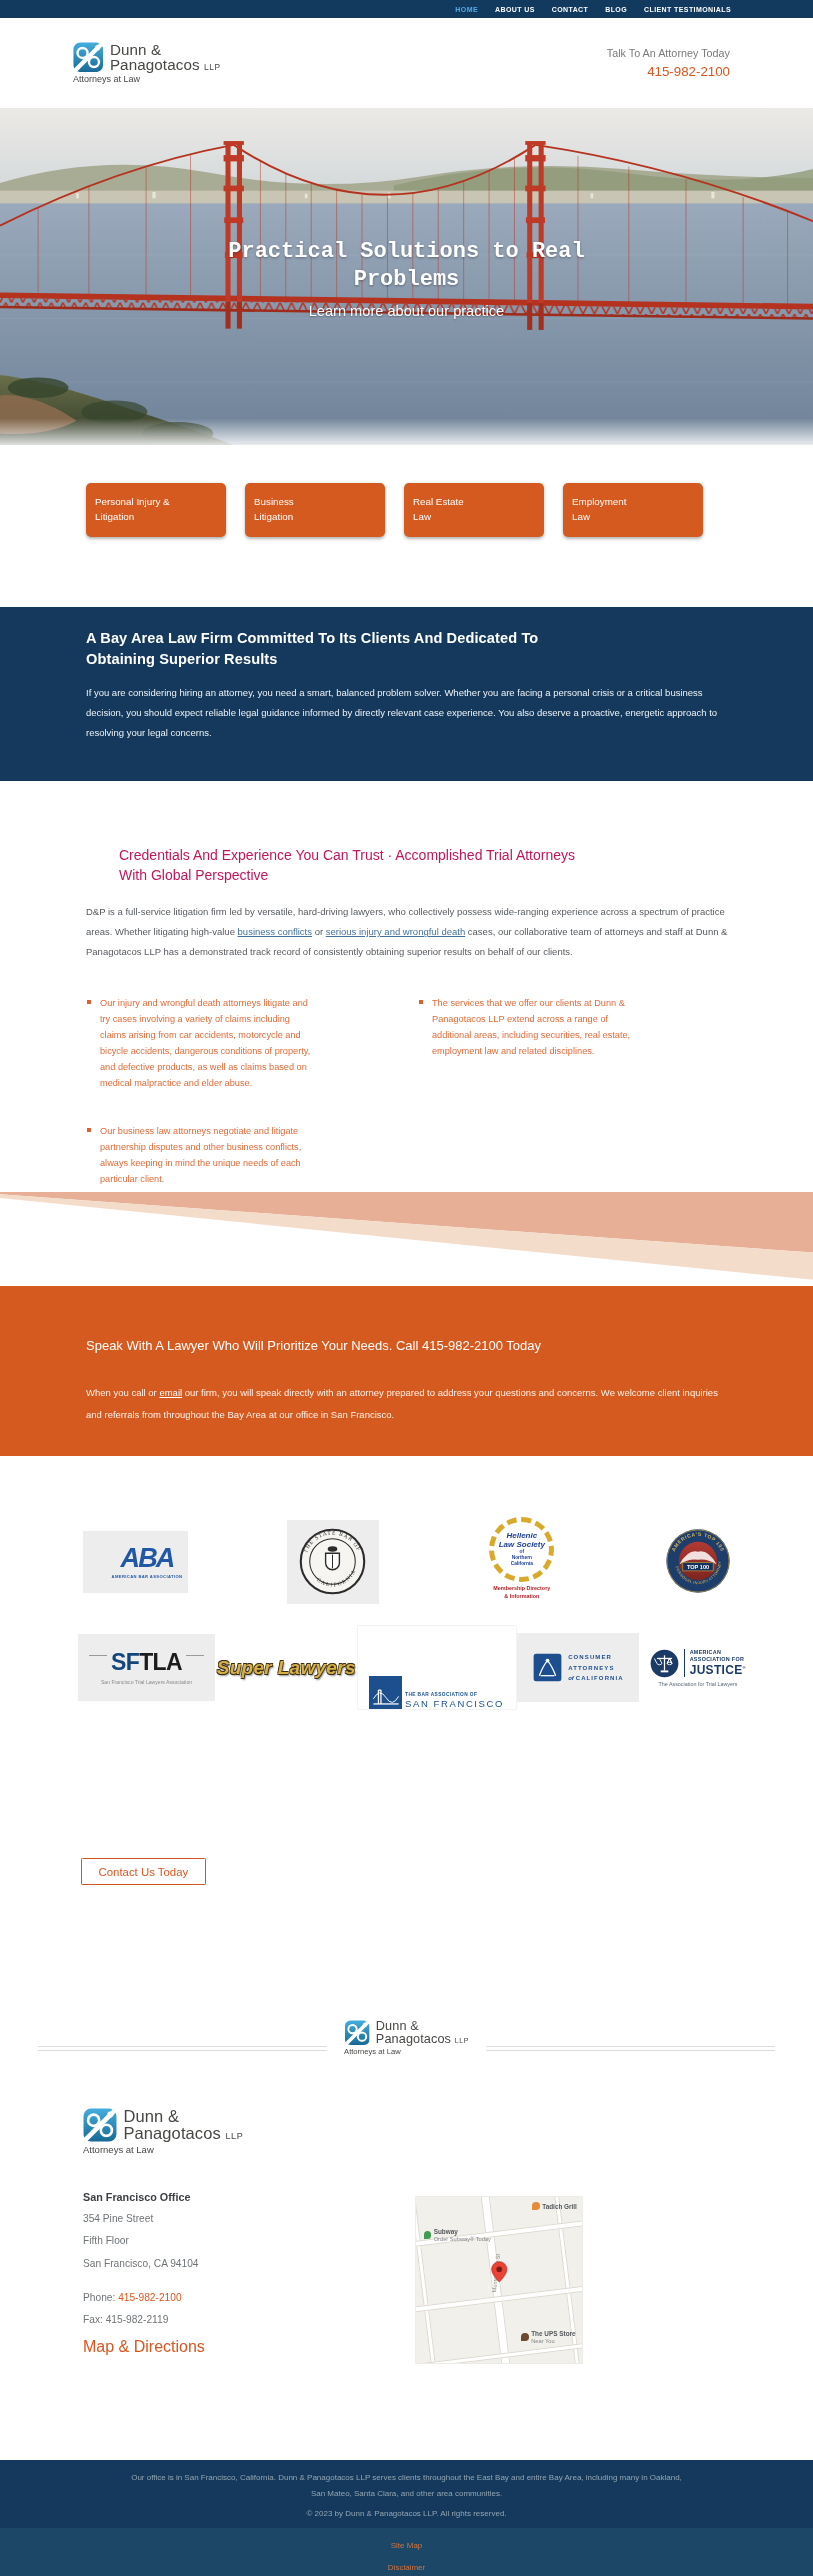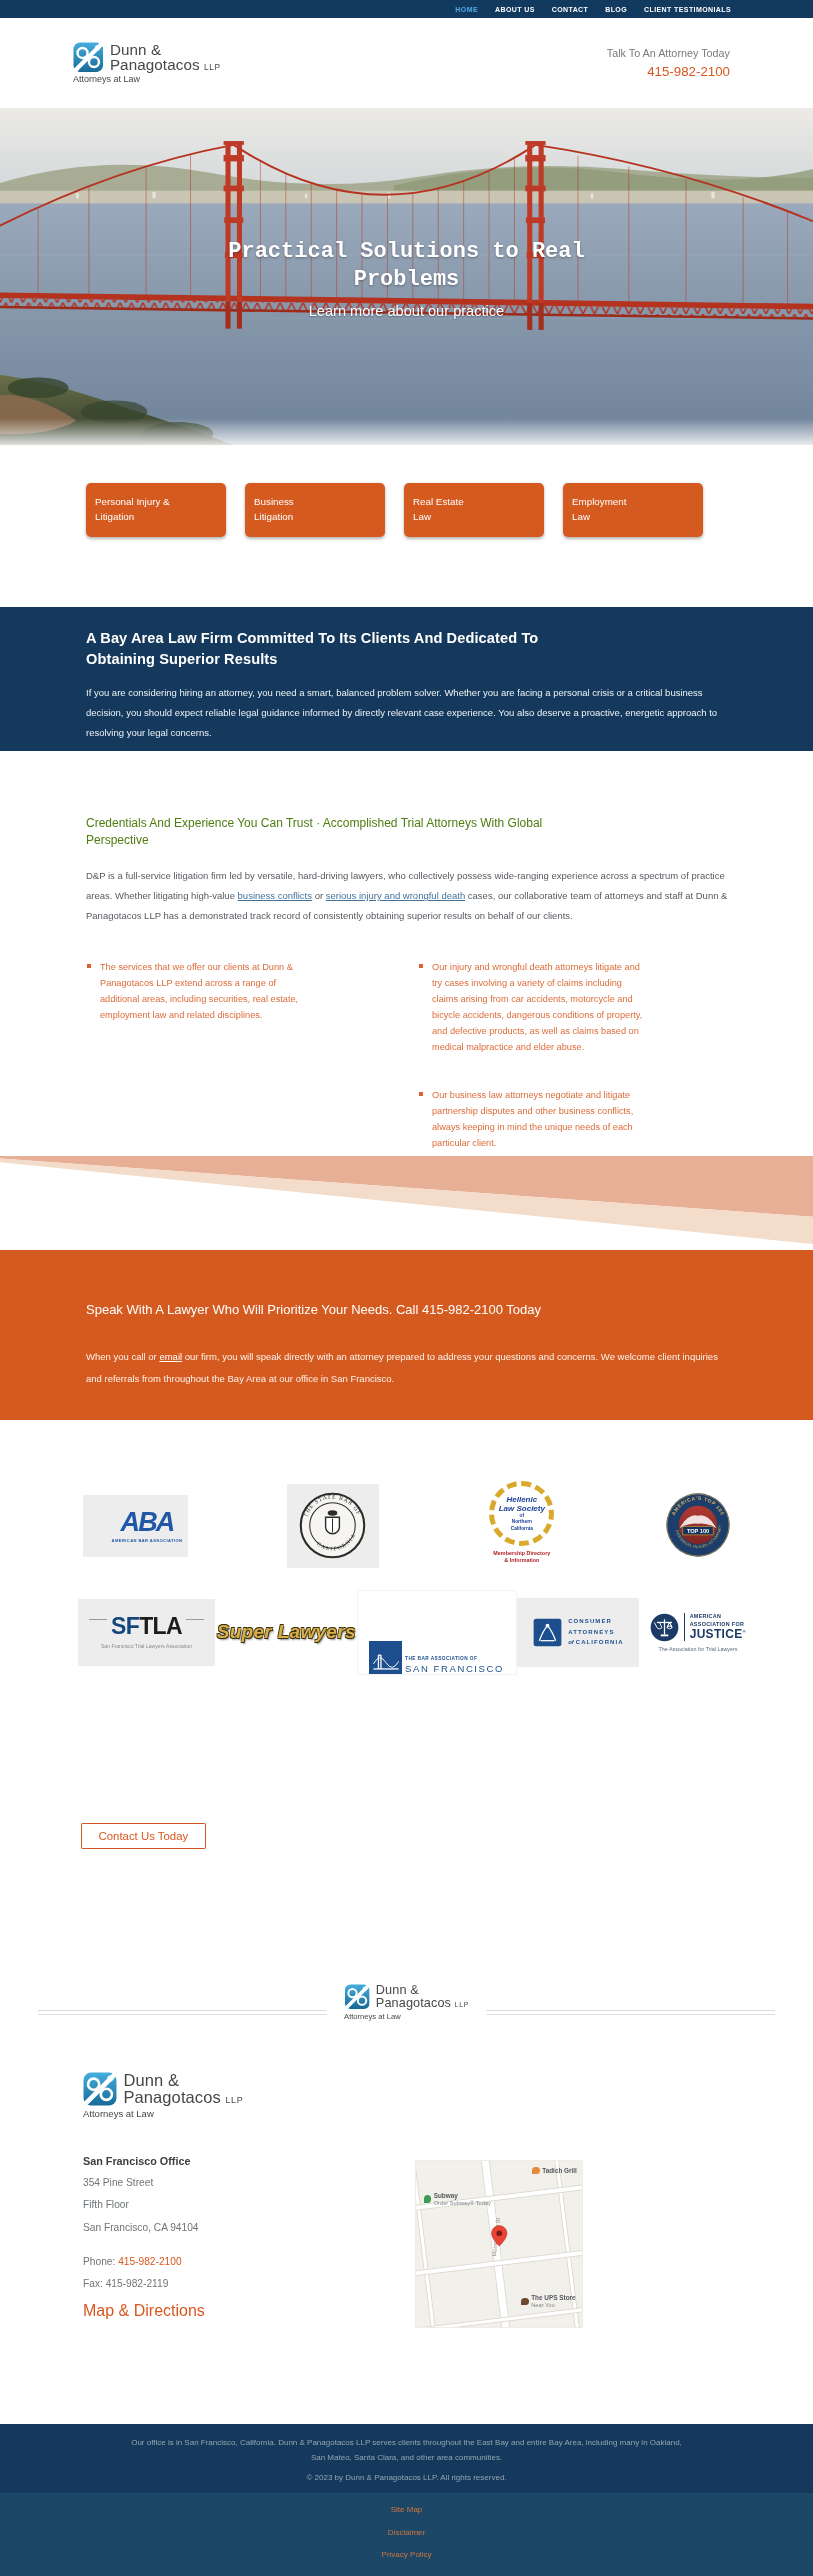--- a/index.html
+++ b/index.html
@@ -28,27 +28,27 @@
   .hero-text { position:relative; z-index:2; text-align:center; padding-top:130px; color:#fff; }
   .hero-title { font-size:22px; font-weight:600; line-height:1.27; max-width:368px; margin:0 auto; text-shadow:0 0.6px 2.5px rgba(0,0,0,.35);font-family:Liberation Mono, monospace; }
   .hero-sub { font-size:14.6px; font-weight:500; margin-top:9px; text-shadow:0 0.6px 1.9px rgba(0,0,0,.35); }
 
   
   .practice-row { display:flex; gap:19px; margin:38px 0 0 86px; }
   .pa-btn { width:140px; height:54px; background:#d55a20; border:none; border-radius:5.1px; color:#fff; font-family:inherit; font-size:9.8px; line-height:1.5; text-align:left; padding:7px 9px; box-shadow:0 1.3px 3.2px rgba(0,0,0,.3); cursor:pointer; }
   .pa-btn span { white-space:pre-line; display:block; }
 
   
-  .navy-band { margin-top:70px; background:#14395c; padding:21px 0 7px; }
+  .navy-band { margin-top:70px; background:#14395c; padding:21px 0 37px; }
   .inner { margin-left:86px; width:642px; }
   .navy-band h2 { color:#fff; font-size:14.6px; font-weight:600; line-height:1.45; max-width:483px; letter-spacing:0.1px; }
   .navy-band p { margin-top:12.7px; color:#eef3f7; font-size:9.5px; line-height:2.13; }
 
   
-  .cred-head { margin:64px 0 0 86px; max-width:483px; color:#4d7c0f; font-size:12px; font-weight:500; line-height:1.45; }
+  .cred-head { margin:64px 0 0 119px; max-width:483px; color:#be185d; font-size:14px; font-weight:500; line-height:1.45; }
   .cred-body { margin:16.5px 0 0 86px; width:642px; font-size:9.5px; line-height:2.13; color:#565b60; }
   .cred-body a { color:#44729c; text-decoration:underline; }
   .bullets-wrap { position:relative; z-index:2; display:flex; gap:102px; margin:32px 0 0 86px; }
   .bullets { list-style:none; width:230px; }
   .bullets li { position:relative; padding-left:14px; margin-bottom:32px; color:#dd6b38; font-size:9.2px; line-height:1.74; }
   .bullets li::before { content:""; position:absolute; left:1.3px; top:5.7px; width:3.8px; height:3.8px; background:#d9632e; }
 
   
   .transition { position:relative; z-index:1; height:94px; margin-top:-27px; overflow:hidden; }
   .tri-a { position:absolute; inset:0; background:#e3a183; opacity:.85; clip-path:polygon(0 0, 100% 0, 100% 65%, 0 3%); }
@@ -316,25 +316,25 @@
     <p>If you are considering hiring an attorney, you need a smart, balanced problem solver. Whether you are facing a personal crisis or a critical business decision, you should expect reliable legal guidance informed by directly relevant case experience. You also deserve a proactive, energetic approach to resolving your legal concerns.</p>
   </div>
 </section>
 
 
 <section>
   <h2 class="cred-head">Credentials And Experience You Can Trust · Accomplished Trial Attorneys With Global Perspective</h2>
   <p class="cred-body"><span>D&amp;P is a full-service litigation firm led by versatile, hard-driving lawyers, who collectively possess wide-ranging experience across a spectrum of practice areas. Whether litigating high-value </span><a href="#">business conflicts</a><span> or </span><a href="#">serious injury and wrongful death</a><span> cases, our collaborative team of attorneys and staff at Dunn &amp; Panagotacos LLP has a demonstrated track record of consistently obtaining superior results on behalf of our clients.</span></p>
   <div class="bullets-wrap">
     <ul class="bullets">
-      <li>The services that we offer our clients at Dunn &amp; Panagotacos LLP extend across a range of additional areas, including securities, real estate, employment law and related disciplines.</li>
+      <li>Our injury and wrongful death attorneys litigate and try cases involving a variety of claims including claims arising from car accidents, motorcycle and bicycle accidents, dangerous conditions of property, and defective products, as well as claims based on medical malpractice and elder abuse.</li>
+      <li>Our business law attorneys negotiate and litigate partnership disputes and other business conflicts, always keeping in mind the unique needs of each particular client.</li>
     </ul>
     <ul class="bullets">
-      <li>Our injury and wrongful death attorneys litigate and try cases involving a variety of claims including claims arising from car accidents, motorcycle and bicycle accidents, dangerous conditions of property, and defective products, as well as claims based on medical malpractice and elder abuse.</li>
-      <li>Our business law attorneys negotiate and litigate partnership disputes and other business conflicts, always keeping in mind the unique needs of each particular client.</li>
+      <li>The services that we offer our clients at Dunn &amp; Panagotacos LLP extend across a range of additional areas, including securities, real estate, employment law and related disciplines.</li>
     </ul>
   </div>
 </section>
 
 
 <div class="transition">
   <div class="tri-a"></div>
   <div class="tri-b"></div>
 </div>
 

